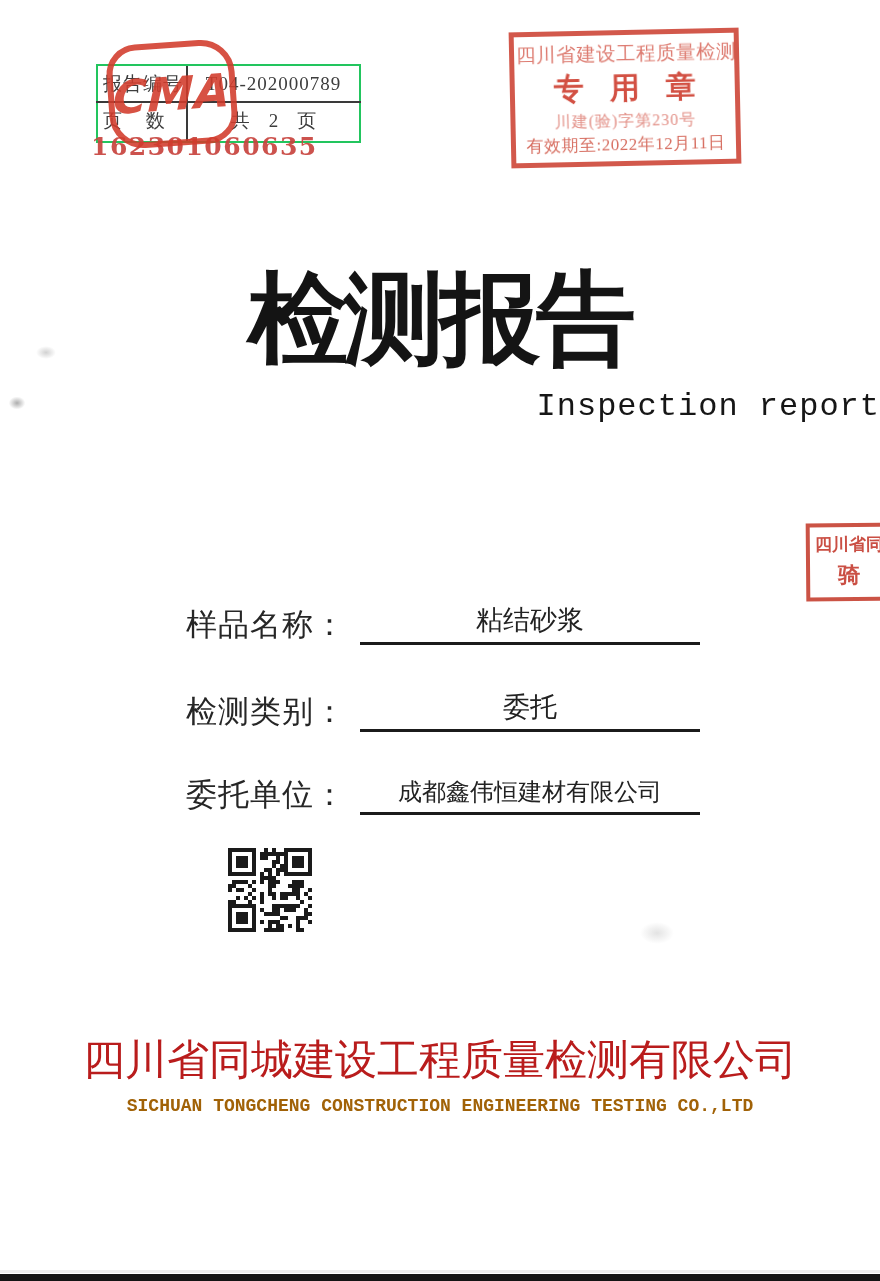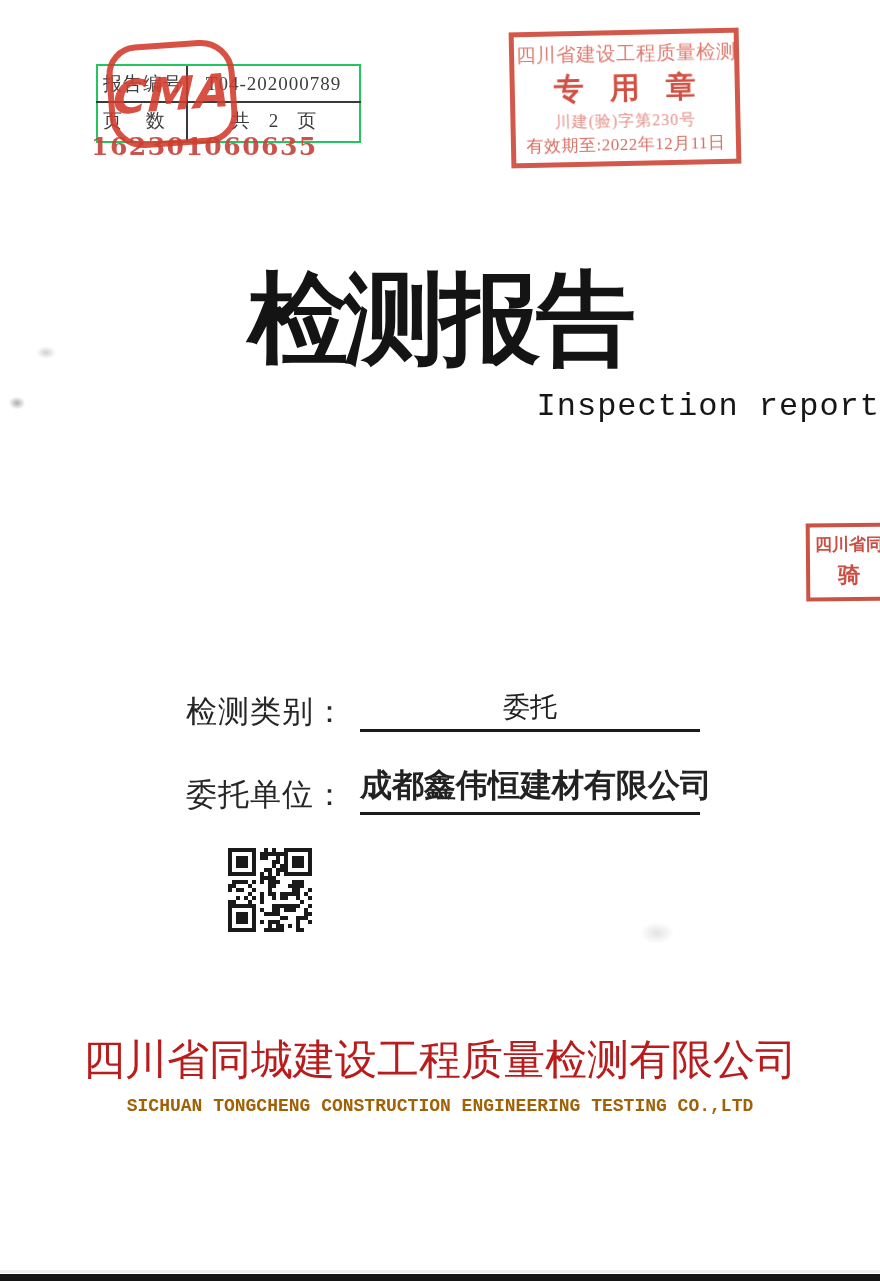--- a/index.html
+++ b/index.html
@@ -63,21 +63,21 @@
   }
   .side-seal .l1{font-size:17px;font-weight:700;color:#c8463a;white-space:nowrap;padding-left:5px;}
   .side-seal .l2{font-size:22px;font-weight:700;color:#c8463a;padding-left:28px;margin-top:4px;}
   
   .field{position:absolute;left:186px;display:flex;align-items:flex-end;height:47px;}
   .flabel{font-size:31px;color:#262626;letter-spacing:1px;white-space:nowrap;line-height:1.3;}
   .fline{
     width:340px;margin-left:14px;border-bottom:3px solid #1b1b1b;
     text-align:center;font-size:27px;color:#222;padding-bottom:4px;white-space:nowrap;
   }
-  .fline.bold{font-weight:700;font-size:32px;font-family:"Liberation Sans",sans-serif;}
+  .fline.bold{font-weight:400;font-size:24px;font-family:"Liberation Sans",sans-serif;}
   .f1{top:598px;}
   .f2{top:685px;}
   .f3{top:768px;justify-content:center;}
   
   .qr{position:absolute;left:228px;top:848px;width:84px;height:84px;}
   .qr svg{display:block;}
   
   .company-zh{
     position:absolute;left:0;top:1032px;width:100%;text-align:center;
     font-size:42px;font-weight:500;color:#b91c1c;letter-spacing:0;line-height:1.35;
@@ -126,20 +126,24 @@
   </div>
 
   <div class="title-zh">检测报告</div>
   <div class="title-en">Inspection report</div>
 
   <div class="side-seal">
     <div class="l1">四川省同城</div>
     <div class="l2">骑</div>
   </div>
 
+  <div class="field f1">
+    <span class="flabel">样品名称：</span>
+    <span class="fline">粘结砂浆</span>
+  </div>
   <div class="field f2">
     <span class="flabel">检测类别：</span>
     <span class="fline">委托</span>
   </div>
   <div class="field f3">
     <span class="flabel">委托单位：</span>
     <span class="fline bold">成都鑫伟恒建材有限公司</span>
   </div>
 
   <div class="qr">

